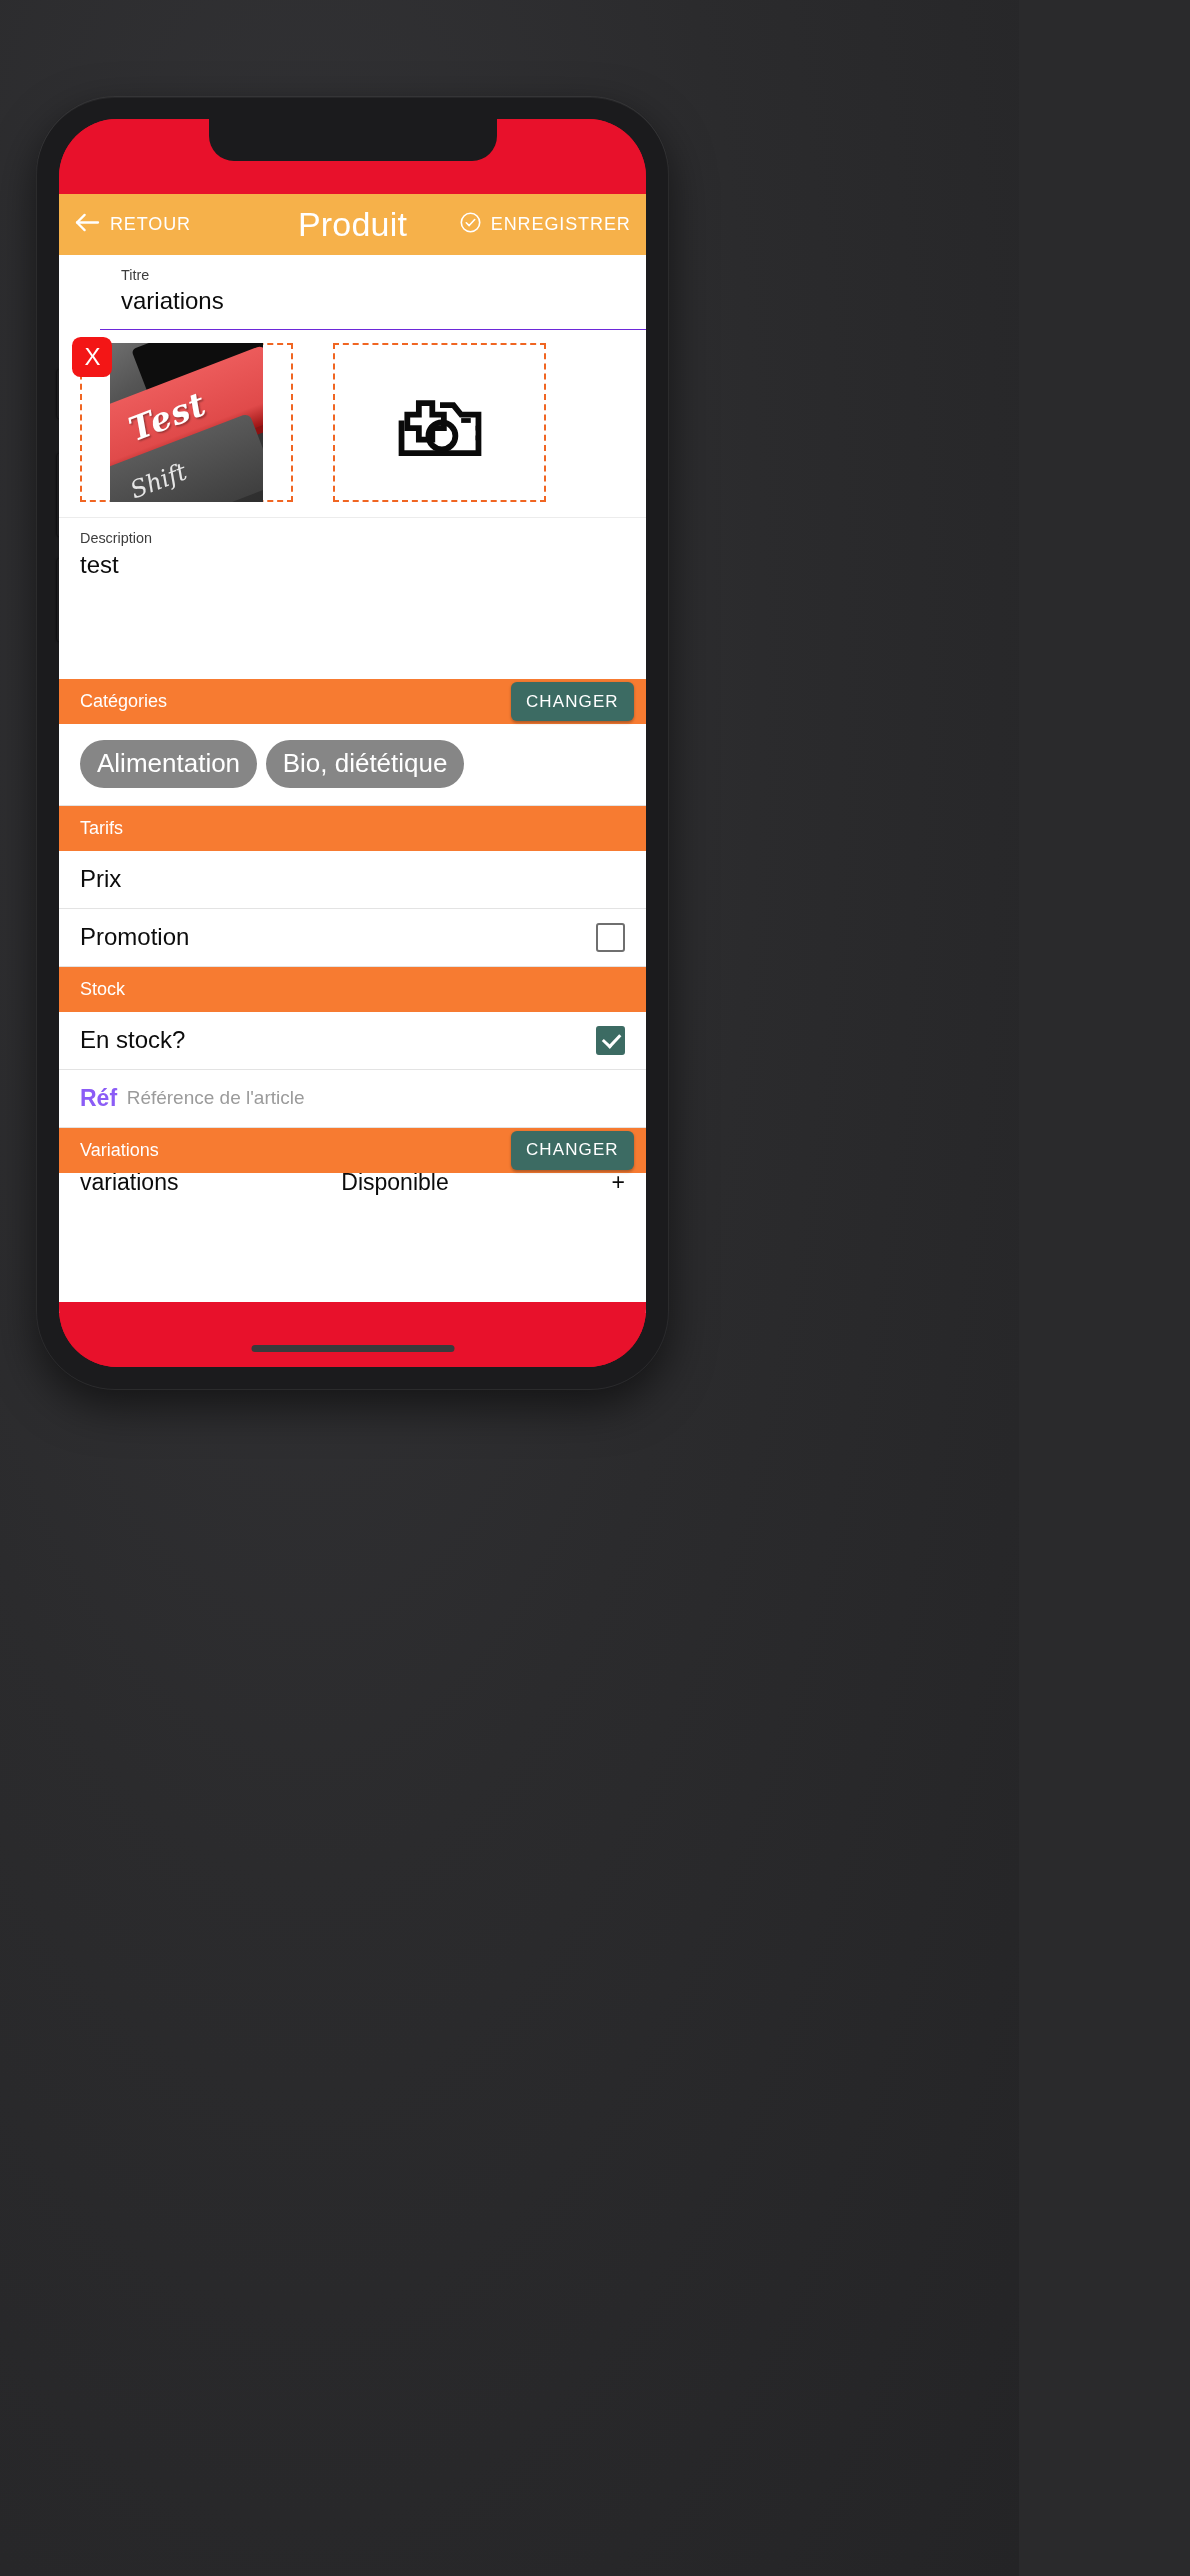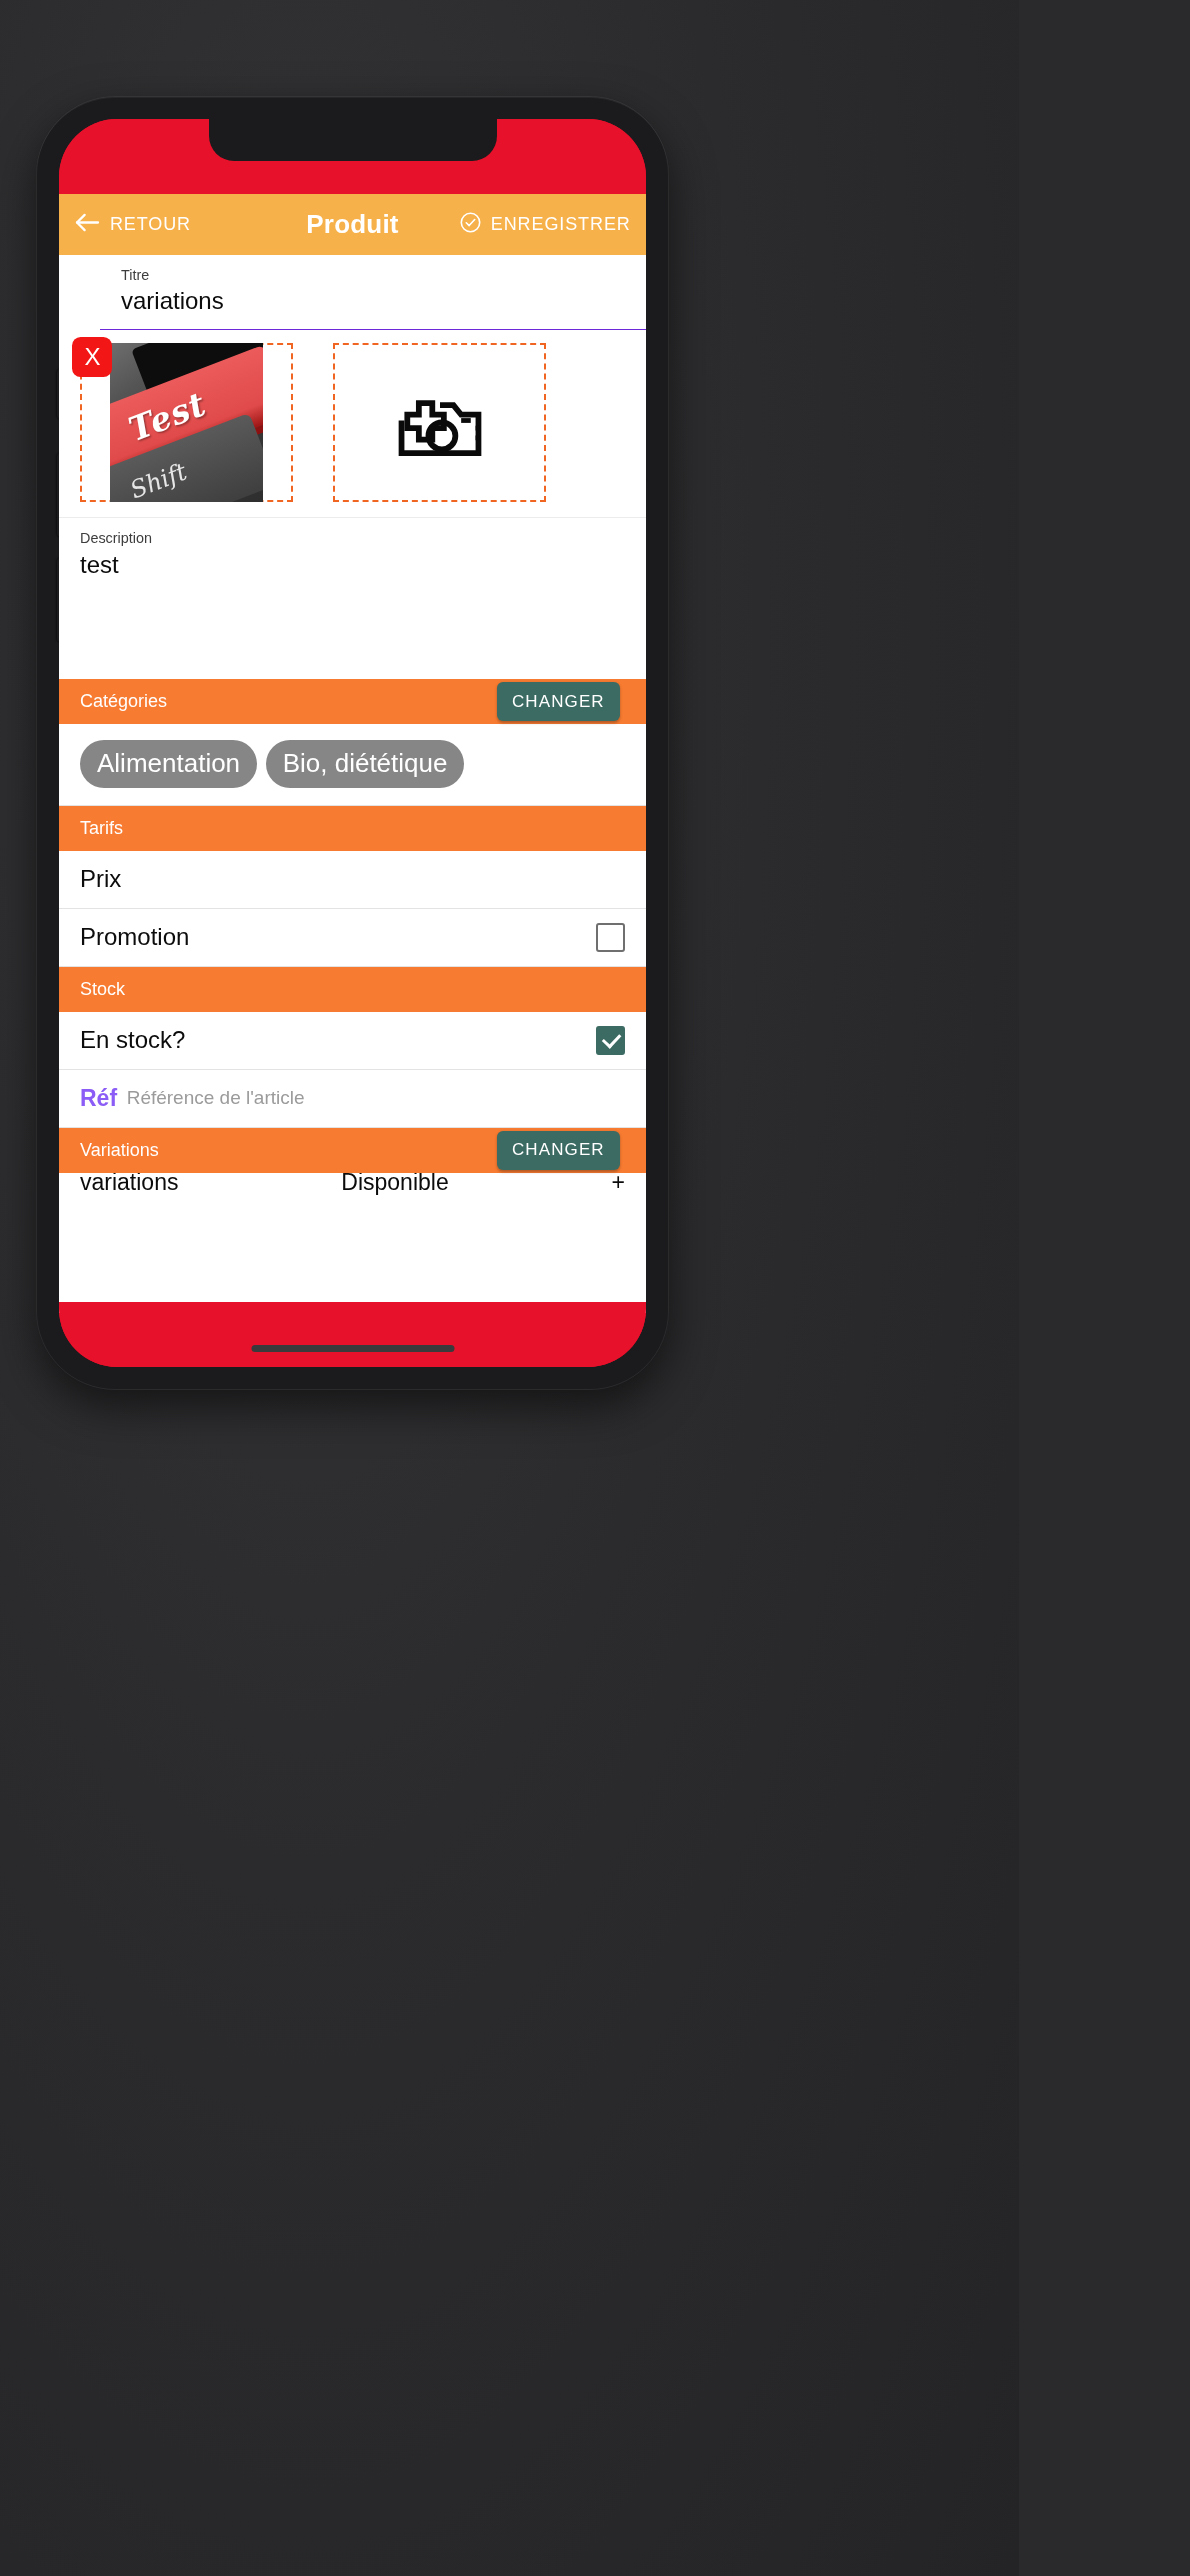--- a/index.html
+++ b/index.html
@@ -134,22 +134,22 @@
     font-size: 18px;
     letter-spacing: 0.9px;
     white-space: nowrap;
     cursor: pointer;
   }
   #appbar-title {
     position: absolute;
     left: 50%;
     transform: translateX(-50%);
     color: #ffffff;
-    font-size: 26px;
-    font-weight: 700;
+    font-size: 34px;
+    font-weight: 400;
     letter-spacing: 0.2px;
   }
   #save-button { margin-left: auto; }
 
   .ico { display:block; }
 
   
   #scroll {
     height: calc(100% - 61px);
     overflow: hidden;
@@ -281,21 +281,21 @@
     height: 161px;
     box-sizing: border-box;
   }
 
   
   .section-bar {
     background: #F77B31;
     height: 45px;
     display: flex;
     align-items: center;
-    padding: 0 26px 0 21px;
+    padding: 0 12px 0 21px;
     box-sizing: border-box;
     position: relative;
   }
   .section-title {
     color: #ffffff;
     font-size: 18px;
   }
   .change-button {
     margin-left: auto;
     background: #3C6B63;

